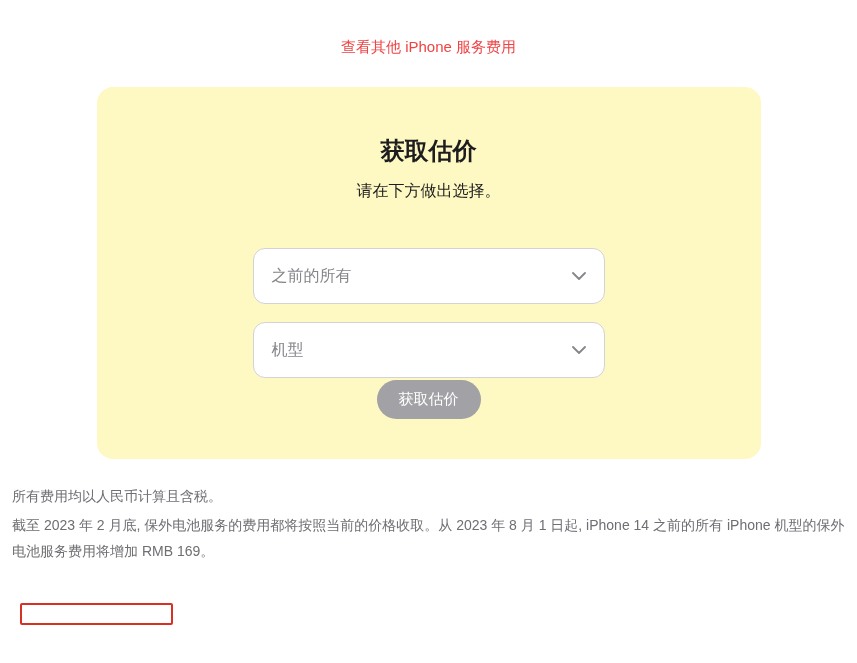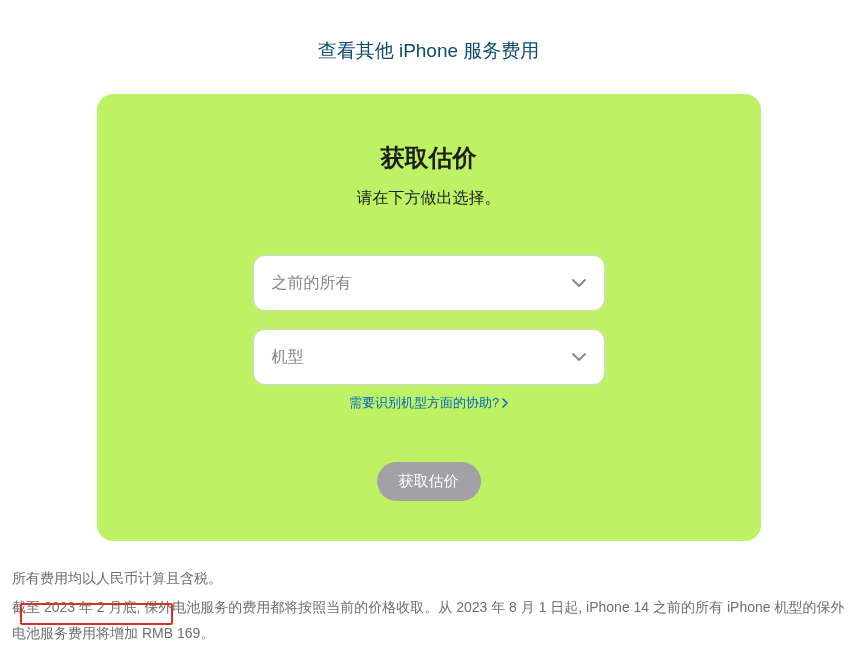--- a/index.html
+++ b/index.html
@@ -14,26 +14,26 @@
       height: 663px;
       position: relative;
       color: #1d1d1f;
     }
     .top-link {
       text-align: center;
       padding-top: 38px;
       padding-bottom: 30px;
     }
     .top-link a {
-      color: #0c4a6e;
+      color: #ef4444;
       text-decoration: none;
-      font-size: 19px;
+      font-size: 15px;
     }
     .card {
-      background: #bef264;
+      background: #fef9c3;
       border-radius: 16px;
       width: 664px;
       margin: 0 auto;
       padding: 40px 30px 40px 30px;
       text-align: center;
     }
     .card-title {
       font-size: 24px;
       font-weight: 600;
       color: #1d1d1f;
@@ -138,30 +138,20 @@
 
   <div class="select-box select-box-2">
     <span class="select-placeholder">机型</span>
     <span class="chevron">
       <svg width="14" height="8" viewBox="0 0 14 8" fill="none">
           <path d="M1 1L7 7L13 1" stroke="#86868b" stroke-width="1.8" stroke-linecap="round" stroke-linejoin="round"></path>
         </svg>
     </span>
   </div>
 
-  <div class="help-link">
-    <a href="#">
-      <span>需要识别机型方面的协助?</span>
-      <span class="help-chevron">
-        <svg width="6" height="10" viewBox="0 0 6 10" fill="none">
-            <path d="M1 1L5 5L1 9" stroke="#0066cc" stroke-width="1.5" stroke-linecap="round" stroke-linejoin="round"></path>
-          </svg>
-      </span>
-    </a>
-  </div>
 
   <button class="submit-btn">获取估价</button>
 </div>
 
 <div class="footer-text">
   <p class="footer-p1">所有费用均以人民币计算且含税。</p>
   <p>截至 2023 年 2 月底, 保外电池服务的费用都将按照当前的价格收取。从 2023 年 8 月 1 日起, iPhone 14 之前的所有 iPhone 机型的保外电池服务费用将增加 RMB 169。</p>
 </div>
 
 <div class="highlight-box"></div>

